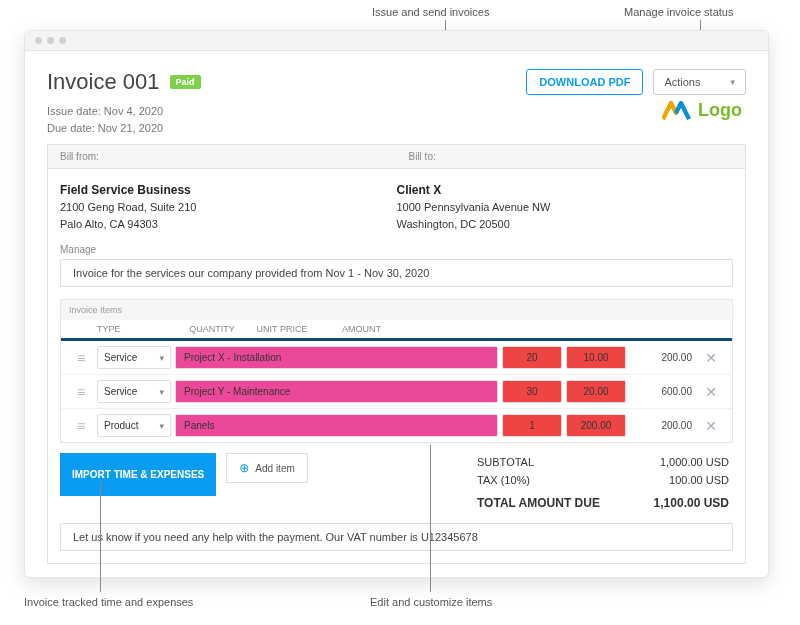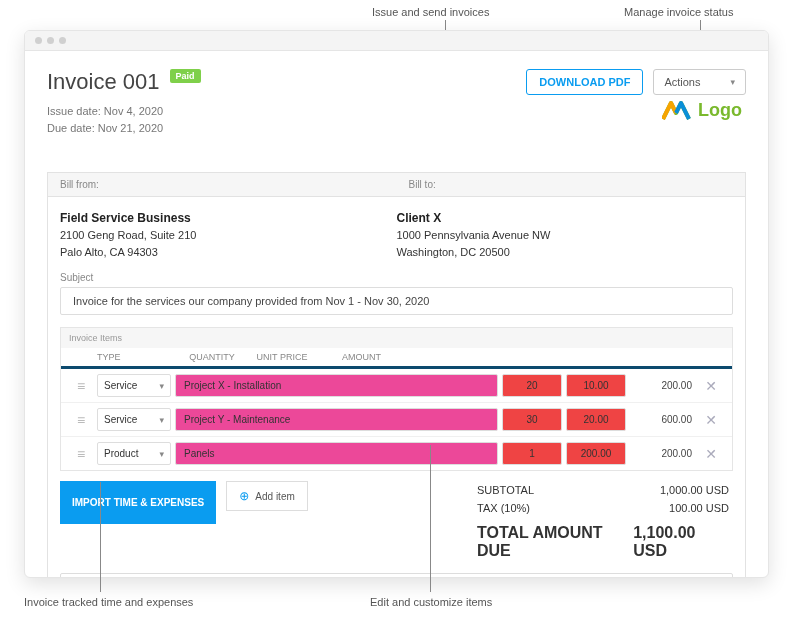--- a/index.html
+++ b/index.html
@@ -38,21 +38,21 @@
     background: #f4f4f4;
     border-bottom: 1px solid #e5e5e5;
     display: flex;
     align-items: center;
     padding-left: 10px;
     gap: 5px;
   }
   .dot { width: 7px; height: 7px; border-radius: 50%; background: #d0d0d0; }
   .content { padding: 18px 22px; }
   .header-row { display: flex; justify-content: space-between; align-items: flex-start; }
-  .title-area { display:flex; align-items:flex-start; gap:10px;}
+  .title-area { display:flex; align-items:center; gap:10px;}
   .inv-title { font-size: 22px; font-weight: 400; color: #444; }
   .badge {
     display: inline-block;
     background: #7fd04a;
     color: #fff;
     font-size: 9px;
     font-weight: 600;
     padding: 2px 6px;
     border-radius: 2px;
   }
@@ -84,21 +84,21 @@
   .logo {
     position:absolute;
     right: 26px;
     top: 68px;
     display:flex;
     align-items:center;
     gap:6px;
   }
   .logo-text { color:#7ab92d; font-size:18px; font-weight:700;}
   .panel {
-    margin-top: 36px;
+    margin-top: 8px;
     border: 1px solid #e2e2e2;
   }
   .panel-head {
     display:flex;
     background:#f6f6f6;
     border-bottom:1px solid #e2e2e2;
     font-size:10px;
     color:#888;
   }
   .panel-head > div { padding:6px 12px; flex:1;}
@@ -218,21 +218,21 @@
     gap:6px;
   }
   .plus-circ { color:#0a9cf0; font-size:12px;}
   .totals {
     margin-left:auto;
     font-size:11px;
     color:#333;
     width:260px;
   }
   .trow { display:flex; justify-content:space-between; padding:3px 4px;}
-  .trow.bold { font-weight:700; font-size:16px; margin-top:4px;}
+  .trow.bold { font-weight:700; font-size:12px; margin-top:4px;}
   .note-wrap { margin-top: 10px; }
 </style>
 </head>
 <body>
 
 <div class="annotation" style="left:372px; top:6px;">Issue and send invoices</div>
 <div class="ann-line" style="left:445px; top:20px; width:1px; height:152px;"></div>
 
 <div class="annotation" style="left:624px; top:6px;">Manage invoice status</div>
 <div class="ann-line" style="left:700px; top:20px; width:1px; height:44px;"></div>
@@ -284,21 +284,21 @@
           <span>2100 Geng Road, Suite 210</span><br>
           <span>Palo Alto, CA 94303</span>
         </div>
         <div>
           <strong>Client X</strong><br>
           <span>1000 Pennsylvania Avenue NW</span><br>
           <span>Washington, DC 20500</span>
         </div>
       </div>
 
-      <div class="sect-label">Subject</div>
+      <div class="sect-label">Manage</div>
       <div class="input-box">Invoice for the services our company provided from Nov 1 - Nov 30, 2020</div>
 
       <div class="items-wrap">
         <div class="items-head-top">Invoice Items</div>
         <div class="items-head">
           <div class="col-drag"></div>
           <div class="col-type">TYPE</div>
           <div class="col-qty">QUANTITY</div>
           <div class="col-price">UNIT PRICE</div>
           <div class="col-amt">AMOUNT</div>

